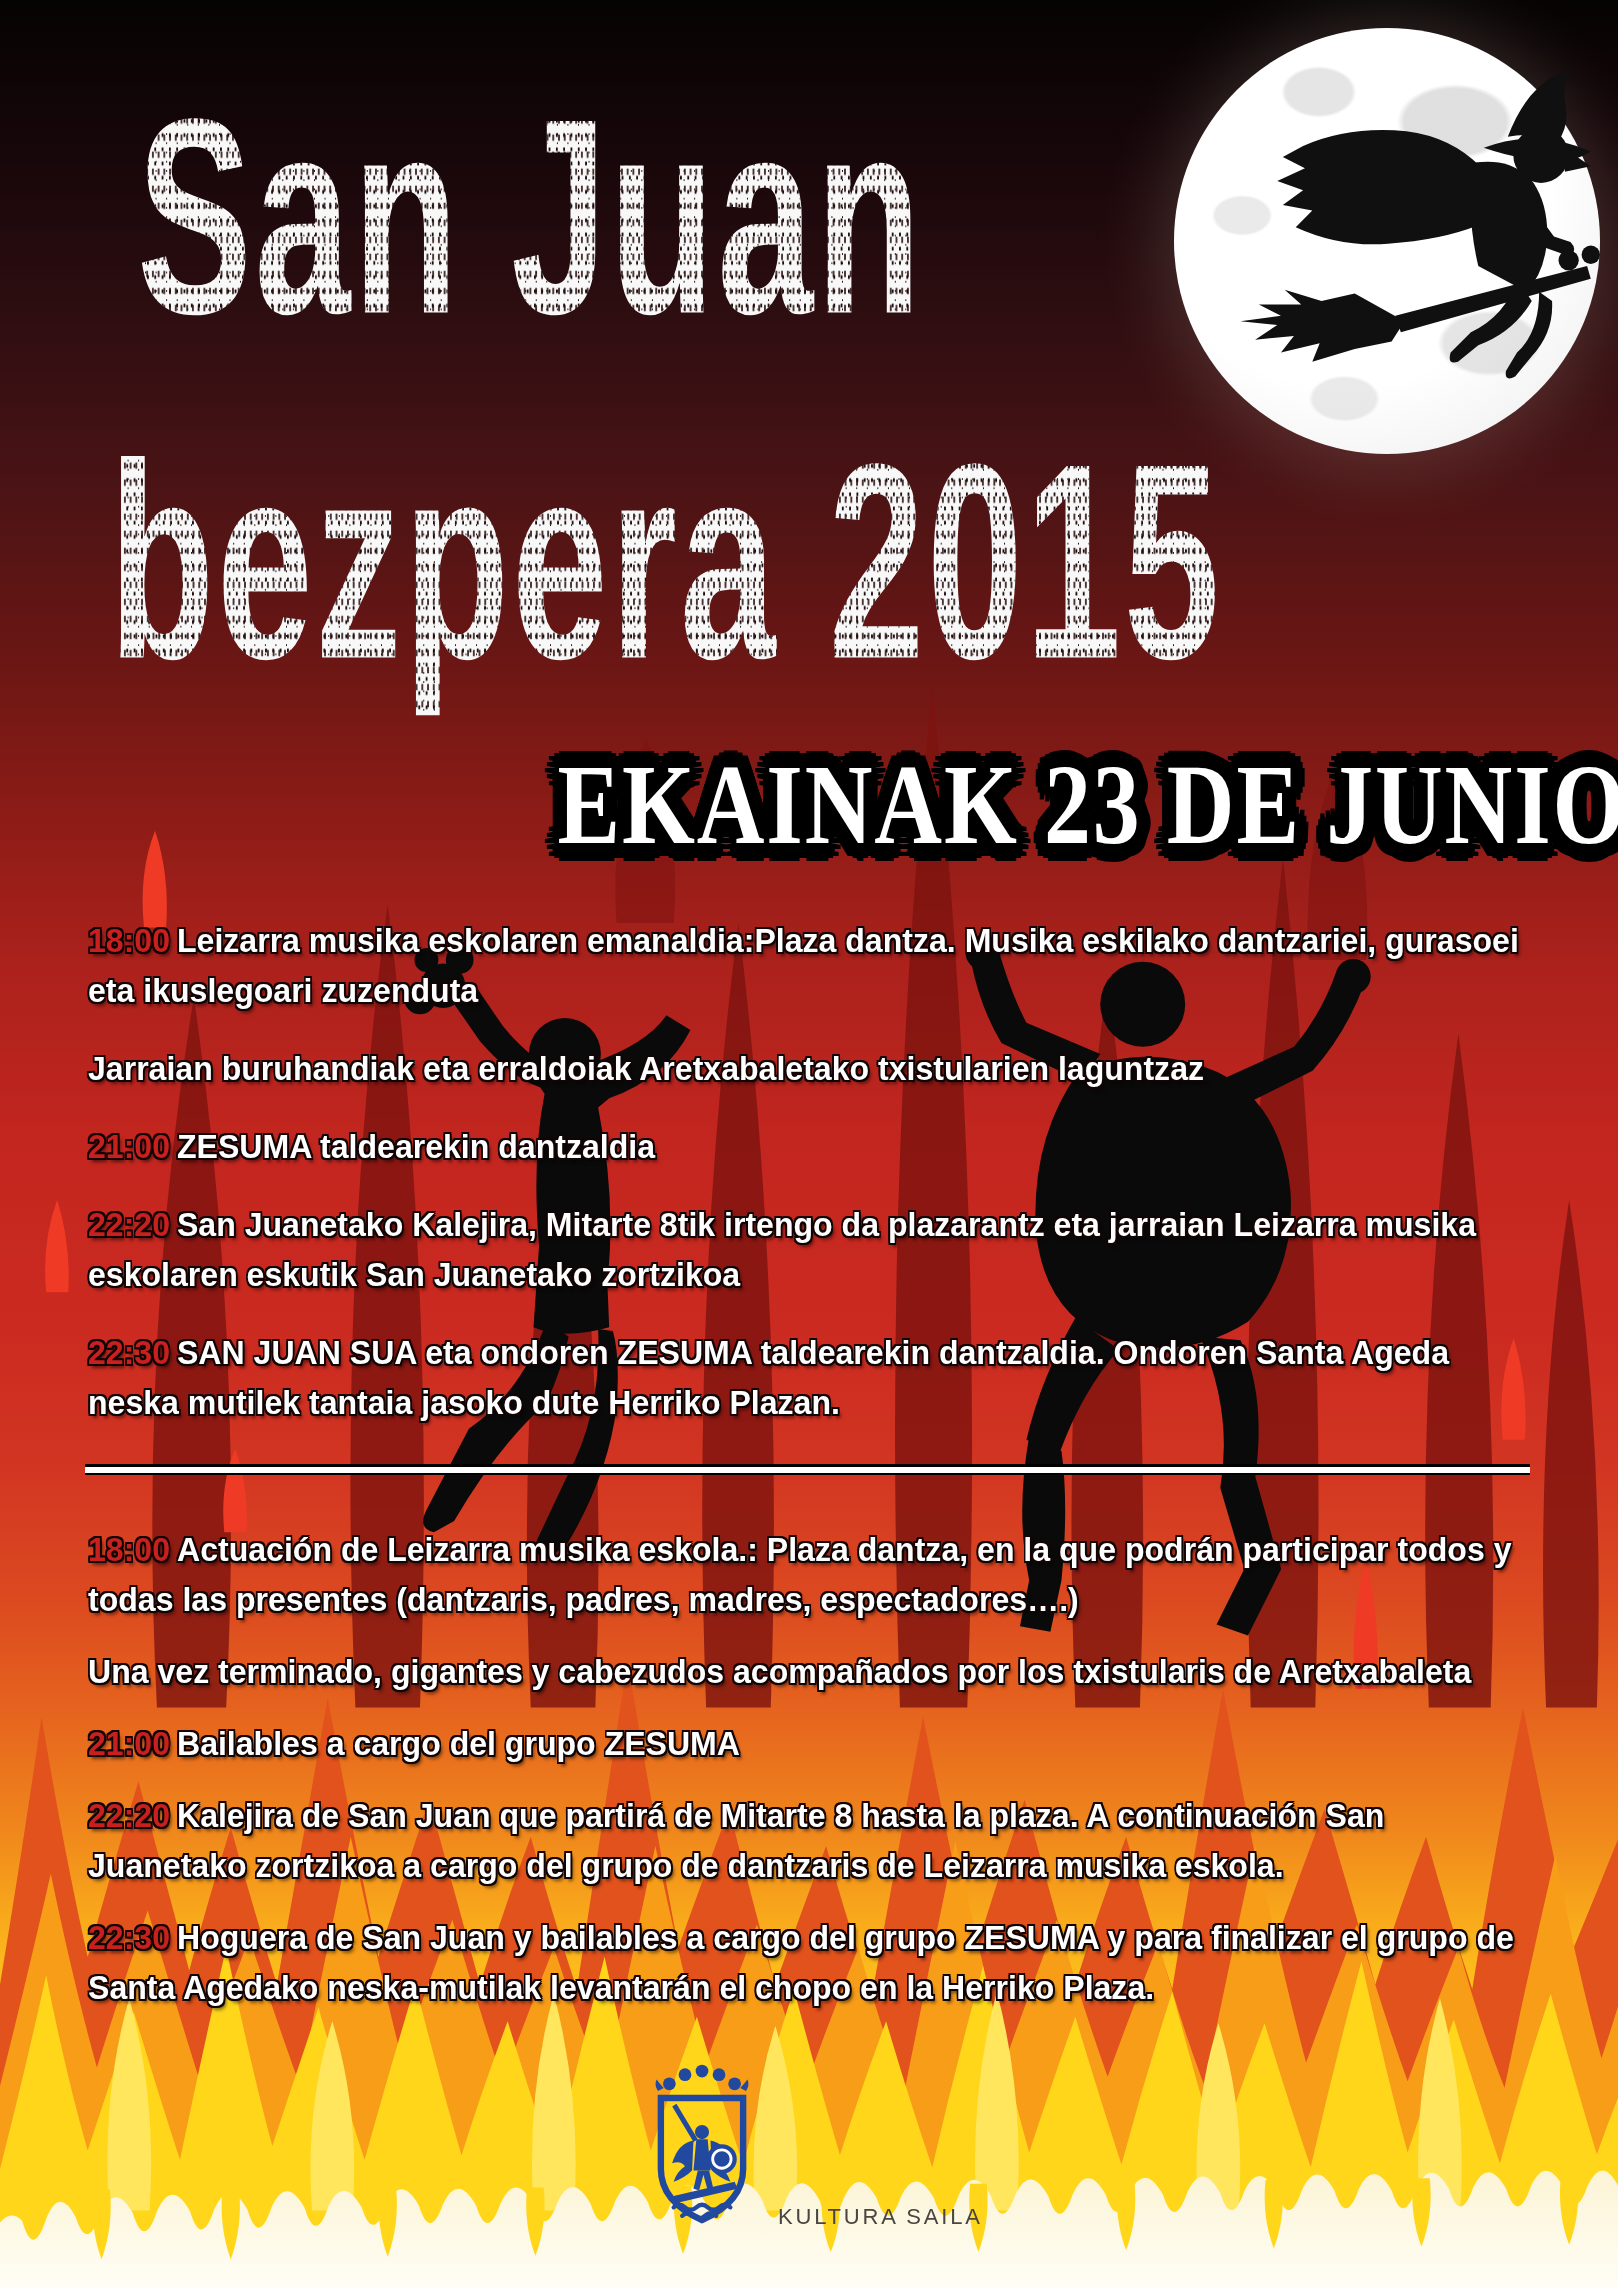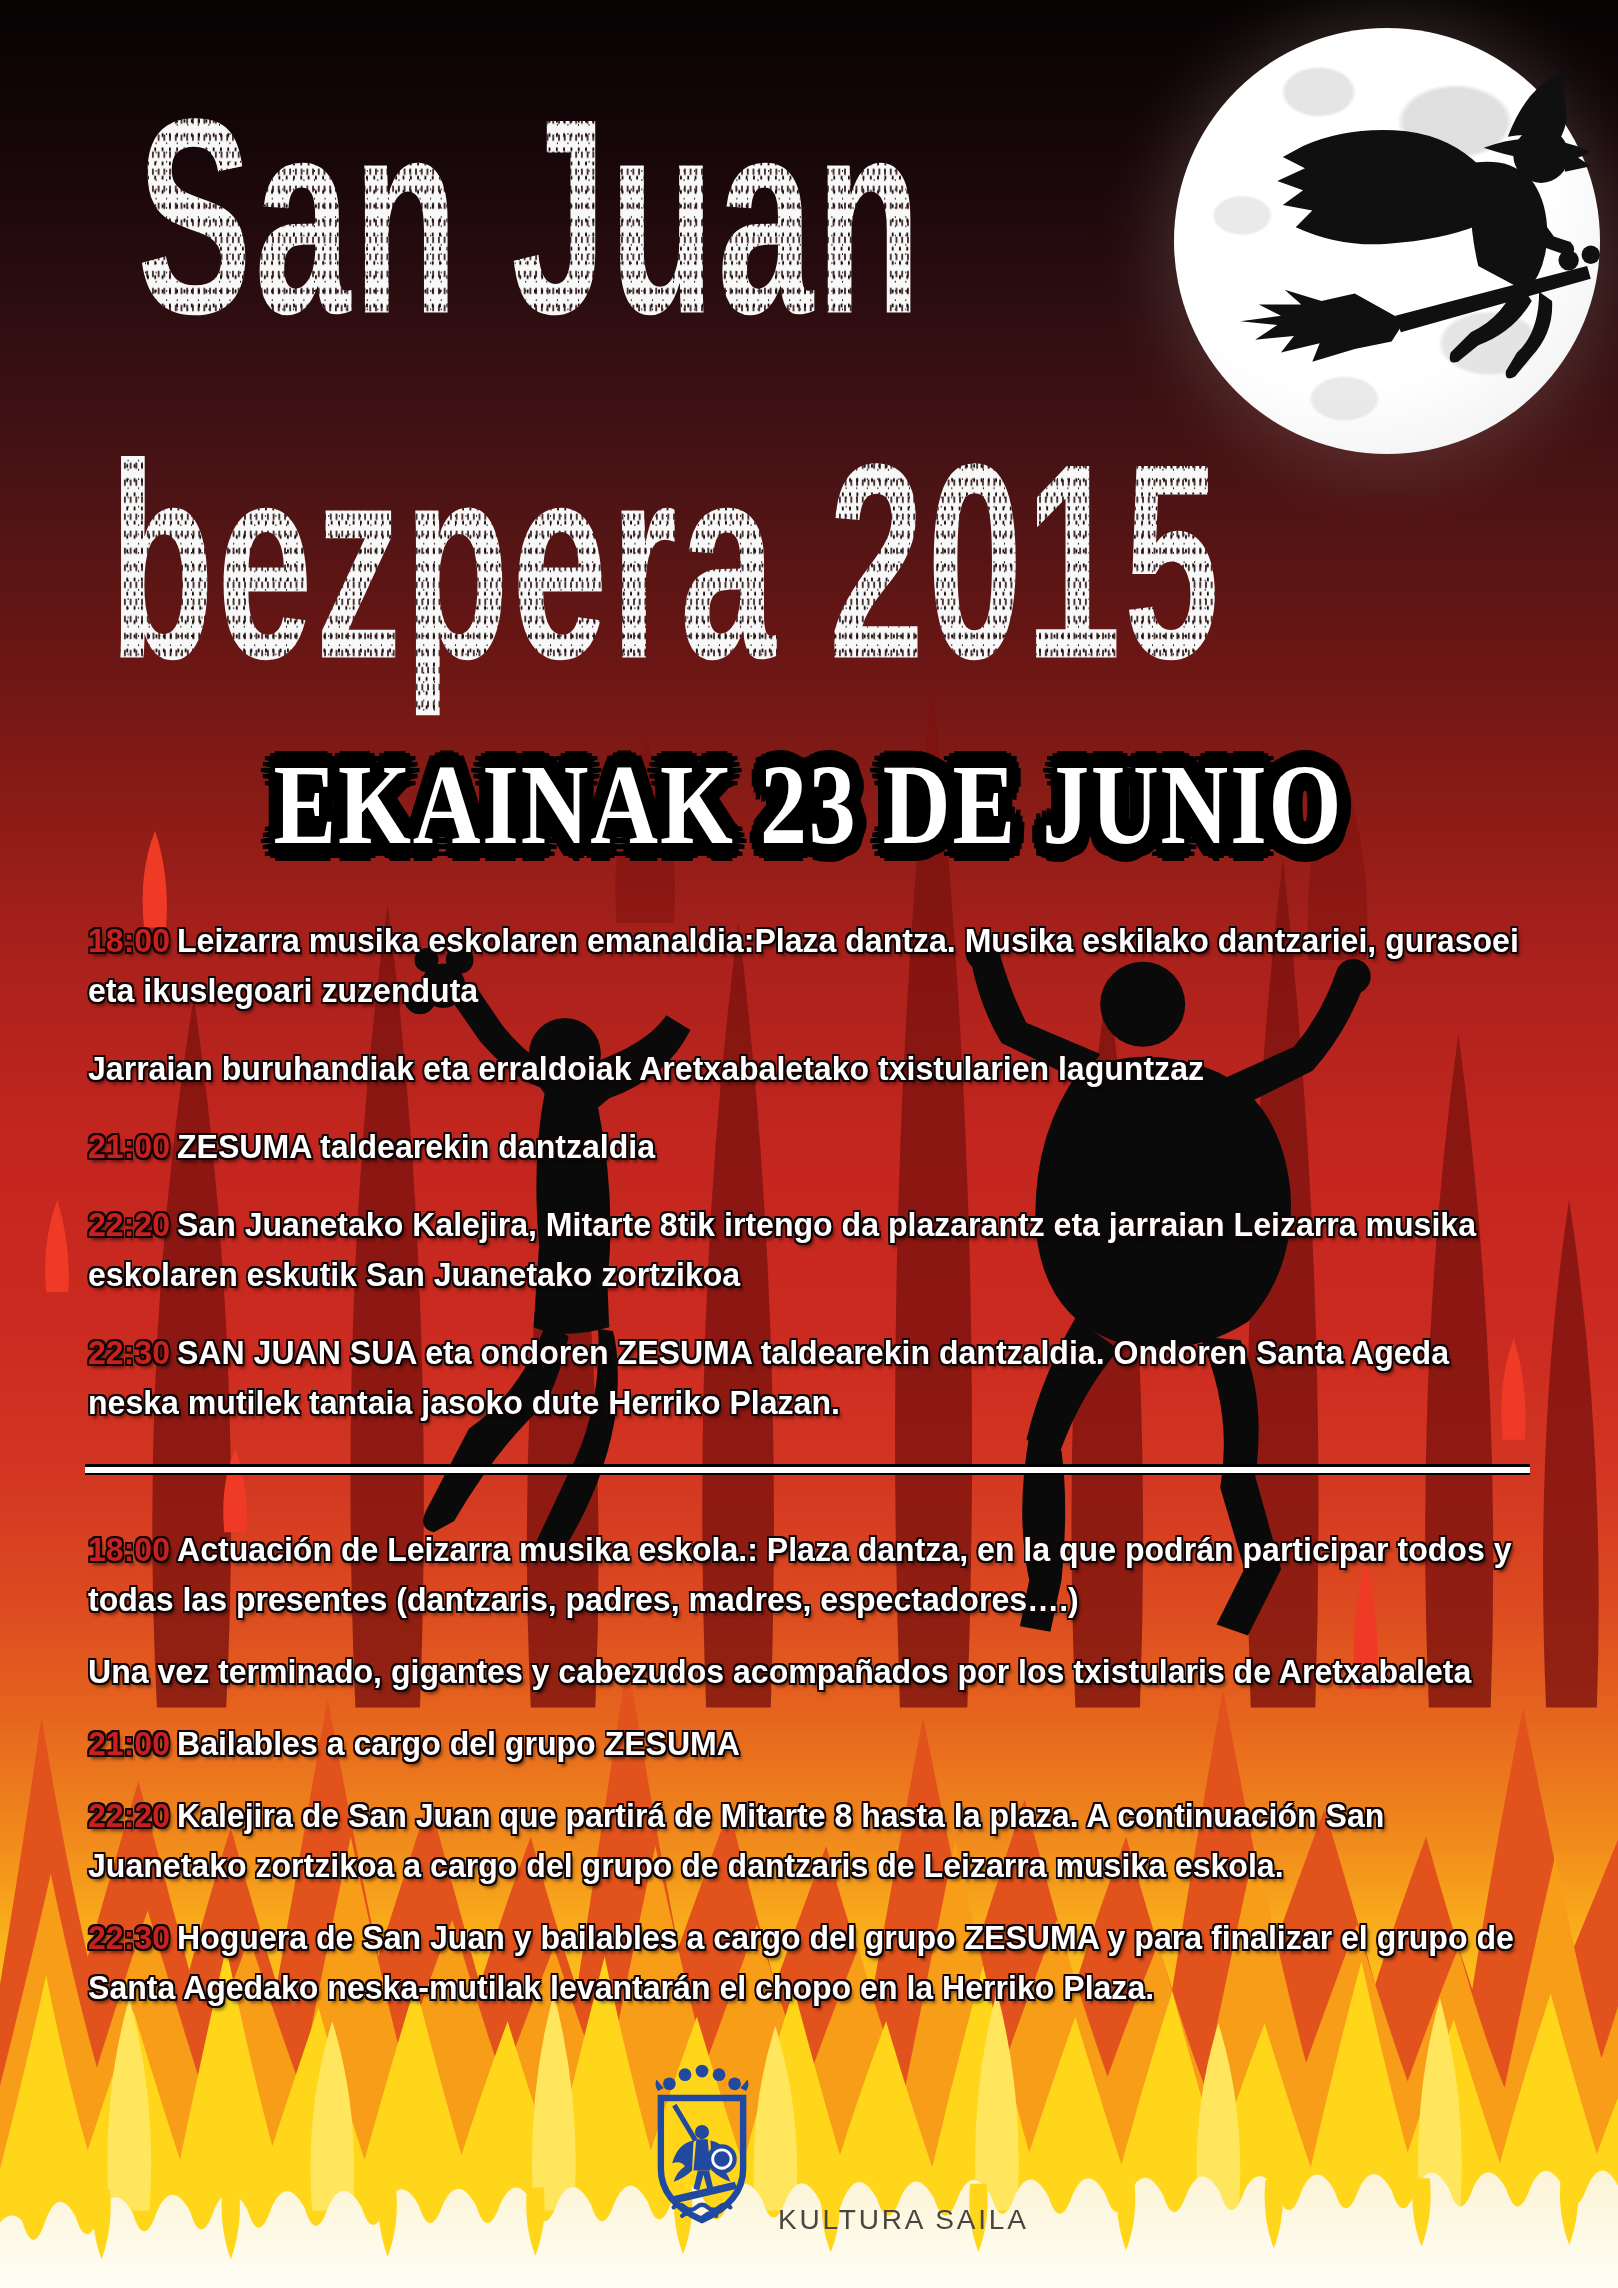--- a/index.html
+++ b/index.html
@@ -44,21 +44,21 @@
         radial-gradient(rgba(42,16,16,.85) 1.1px, transparent 1.5px);
       background-size:8.3px 10px, 12px 6.5px, 6.5px 12px;
       background-position:0 0, 3.7px 5.5px, 1.8px 2.8px;
       -webkit-background-clip:text;background-clip:text;color:transparent;
     }
   }
   .title-1{left:137px;top:57px;}
   .title-2{left:109px;top:402px;}
 
   
-  .banner-wrap{position:absolute;left:0;top:738px;width:1617px;text-align:center;}
+  .banner-wrap{position:absolute;left:0;top:738px;width:1617px;text-align:right;}
   .banner{
     display:inline-block;font-family:"Liberation Serif", serif;font-weight:900;
     font-size:92px;letter-spacing:1.8px;color:#ffffff;white-space:nowrap;
     transform:scale(1.02,1.25);transform-origin:top center;
     text-shadow:
       4.6px 0 0 #000,-4.6px 0 0 #000,0 4.6px 0 #000,0 -4.6px 0 #000,
       3.7px 3.7px 0 #000,3.7px -3.7px 0 #000,-3.7px 3.7px 0 #000,-3.7px -3.7px 0 #000,
       9.2px 0 0 #000,-9.2px 0 0 #000,0 9.2px 0 #000,0 -9.2px 0 #000,
       6.5px 6.5px 0 #000,6.5px -6.5px 0 #000,-6.5px 6.5px 0 #000,-6.5px -6.5px 0 #000,
       14px 0 0 #000,-14px 0 0 #000,0 14px 0 #000,0 -14px 0 #000,
@@ -82,21 +82,21 @@
 
   .divider{
     position:absolute;left:85px;top:1464px;width:1445px;height:5.5px;background:#ffffff;
     border-top:3.7px solid #000;border-bottom:2.8px solid #000;
   }
 
   
   .footer{position:absolute;left:641px;top:2064px;width:646px;height:203px;}
   .footer svg{position:absolute;left:0;top:0;}
   .org{position:absolute;left:137px;top:44px;font-size:32px;line-height:41px;color:#161616;font-weight:600;letter-spacing:-0.3px;}
-  .dept{position:absolute;left:137px;top:140px;font-size:28px;color:#4a4540;letter-spacing:2.8px;font-weight:400;}
+  .dept{position:absolute;left:137px;top:140px;font-size:22px;color:#4a4540;letter-spacing:2.8px;font-weight:400;}
 </style>
 </head>
 <body>
 
 <div id="poster">
 
   <svg class="bg-svg" viewBox="0 0 1754 2480" preserveAspectRatio="none">
     <defs>
       <linearGradient id="cream" x1="0" y1="2330" x2="0" y2="2480" gradientUnits="userSpaceOnUse">
         <stop offset="0" stop-color="#fbf2cf"></stop>

